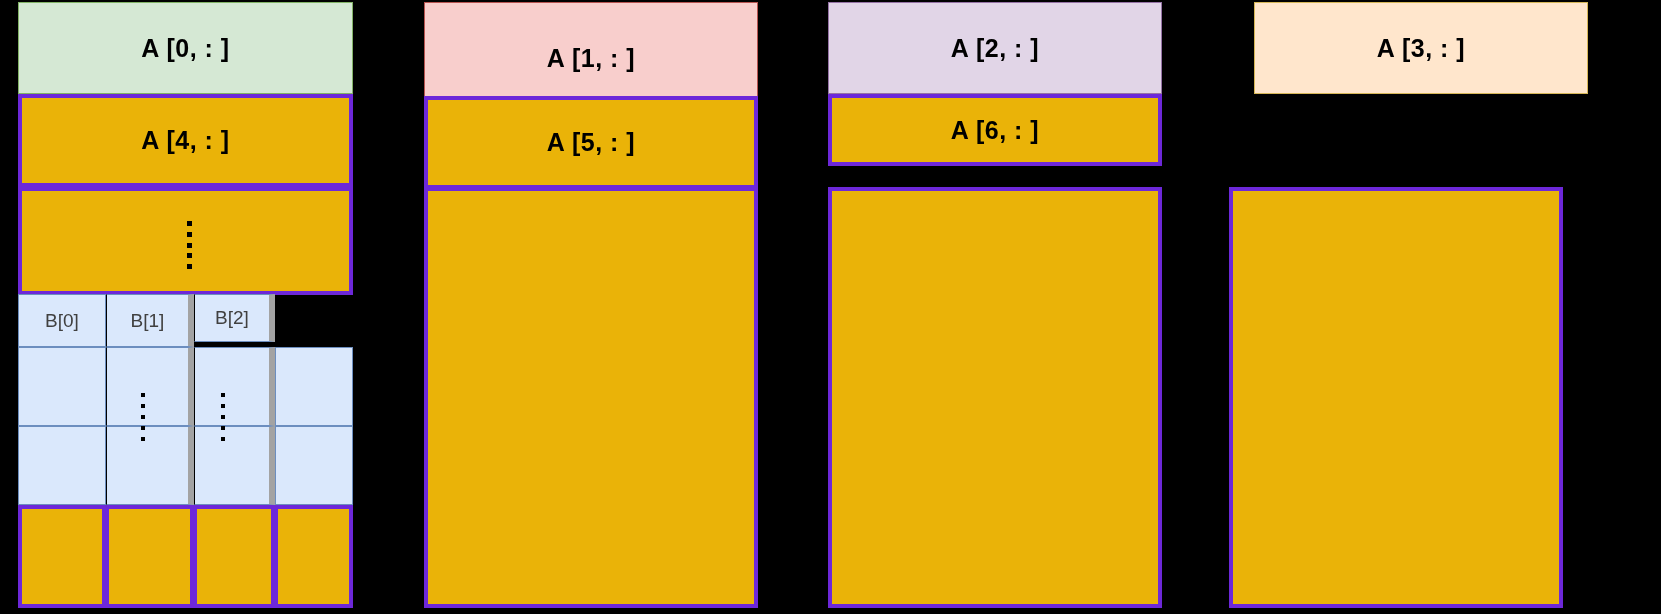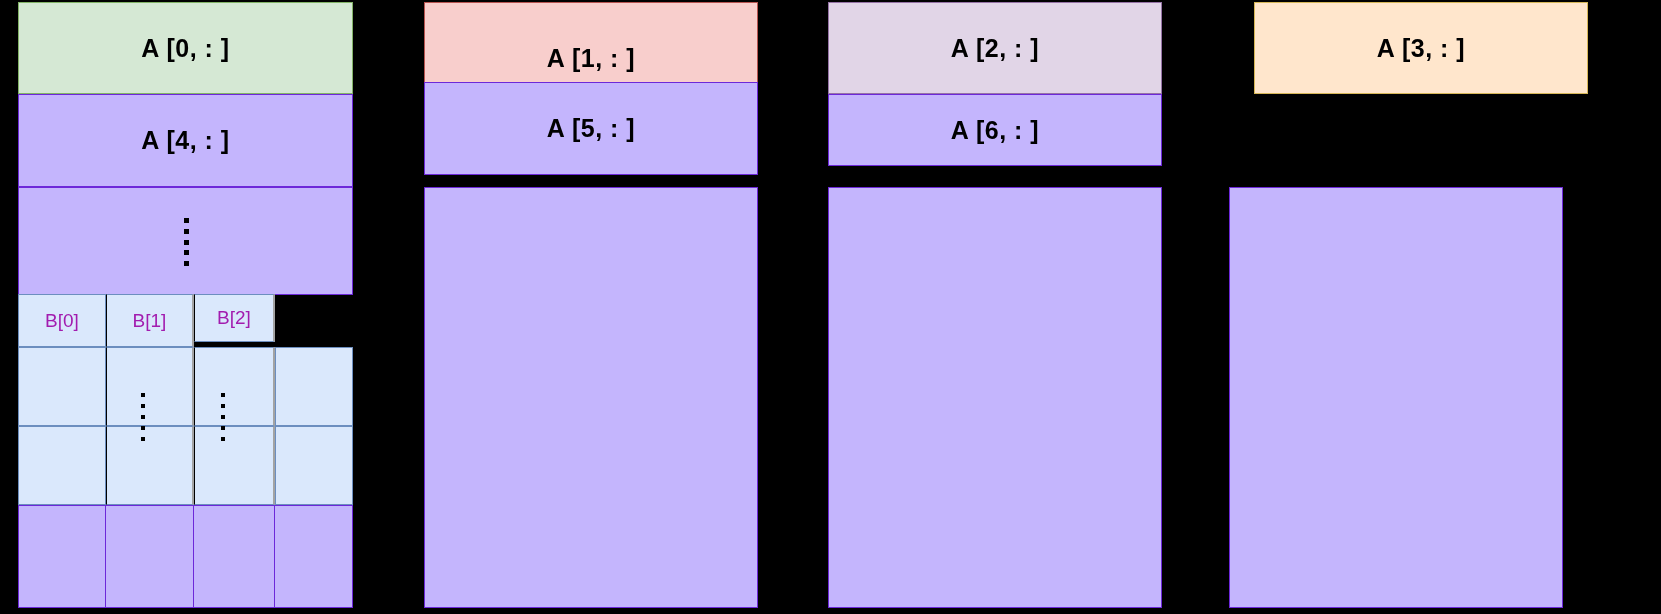--- a/index.html
+++ b/index.html
@@ -17,22 +17,22 @@
   }
   .column {
     position: absolute;
     top: 0;
     height: 614px;
   }
   
   .cell {
     position: absolute;
     box-sizing: border-box;
-    background: #c4b5fd;
-    border: 1px solid #6d28d9;
+    background: #eab308;
+    border: 4px solid #6d28d9;
     display: flex;
     align-items: center;
     justify-content: center;
   }
   .cell-label {
     font-size: 25px;
     font-weight: bold;
     color: #000000;
     letter-spacing: 0.5px;
     white-space: nowrap;
@@ -48,25 +48,25 @@
     position: absolute;
     box-sizing: border-box;
     background: #dae8fc;
     border: 1px solid #6c8ebf;
     display: flex;
     align-items: center;
     justify-content: center;
   }
   .bcell-dark-side {
     border-left: 1px solid #000000;
-    border-right: 2px solid #a3a3a3;
+    border-right: 6px solid #a3a3a3;
   }
   .b-label {
     font-size: 19px;
-    color: #a21caf;
+    color: #404040;
     white-space: nowrap;
   }
   
   .vdots {
     position: absolute;
     display: flex;
     flex-direction: column;
     justify-content: space-between;
     align-items: center;
     pointer-events: none;
@@ -142,21 +142,21 @@
     <div class="cell" style="left:0px; top:505px; width:88px; height:103px;"></div>
     <div class="cell" style="left:87px; top:505px; width:89px; height:103px;"></div>
     <div class="cell" style="left:175px; top:505px; width:82px; height:103px;"></div>
     <div class="cell" style="left:256px; top:505px; width:79px; height:103px;"></div>
   </div>
 
   <div class="column" style="left:424px; width:334px;">
     <div class="cell hdr-pink" style="left:0px; top:2px; width:334px; height:112px;">
       <span class="cell-label">A [1, : ]</span>
     </div>
-    <div class="cell" style="left:0px; top:82px; width:334px; height:93px;">
+    <div class="cell" style="left:0px; top:96px; width:334px; height:93px;">
       <span class="cell-label">A [5, : ]</span>
     </div>
     <div class="cell" style="left:0px; top:187px; width:334px; height:421px;"></div>
   </div>
 
   <div class="column" style="left:828px; width:334px;">
     <div class="cell hdr-purple" style="left:0px; top:2px; width:334px; height:92px;">
       <span class="cell-label">A [2, : ]</span>
     </div>
     <div class="cell" style="left:0px; top:94px; width:334px; height:72px;">

